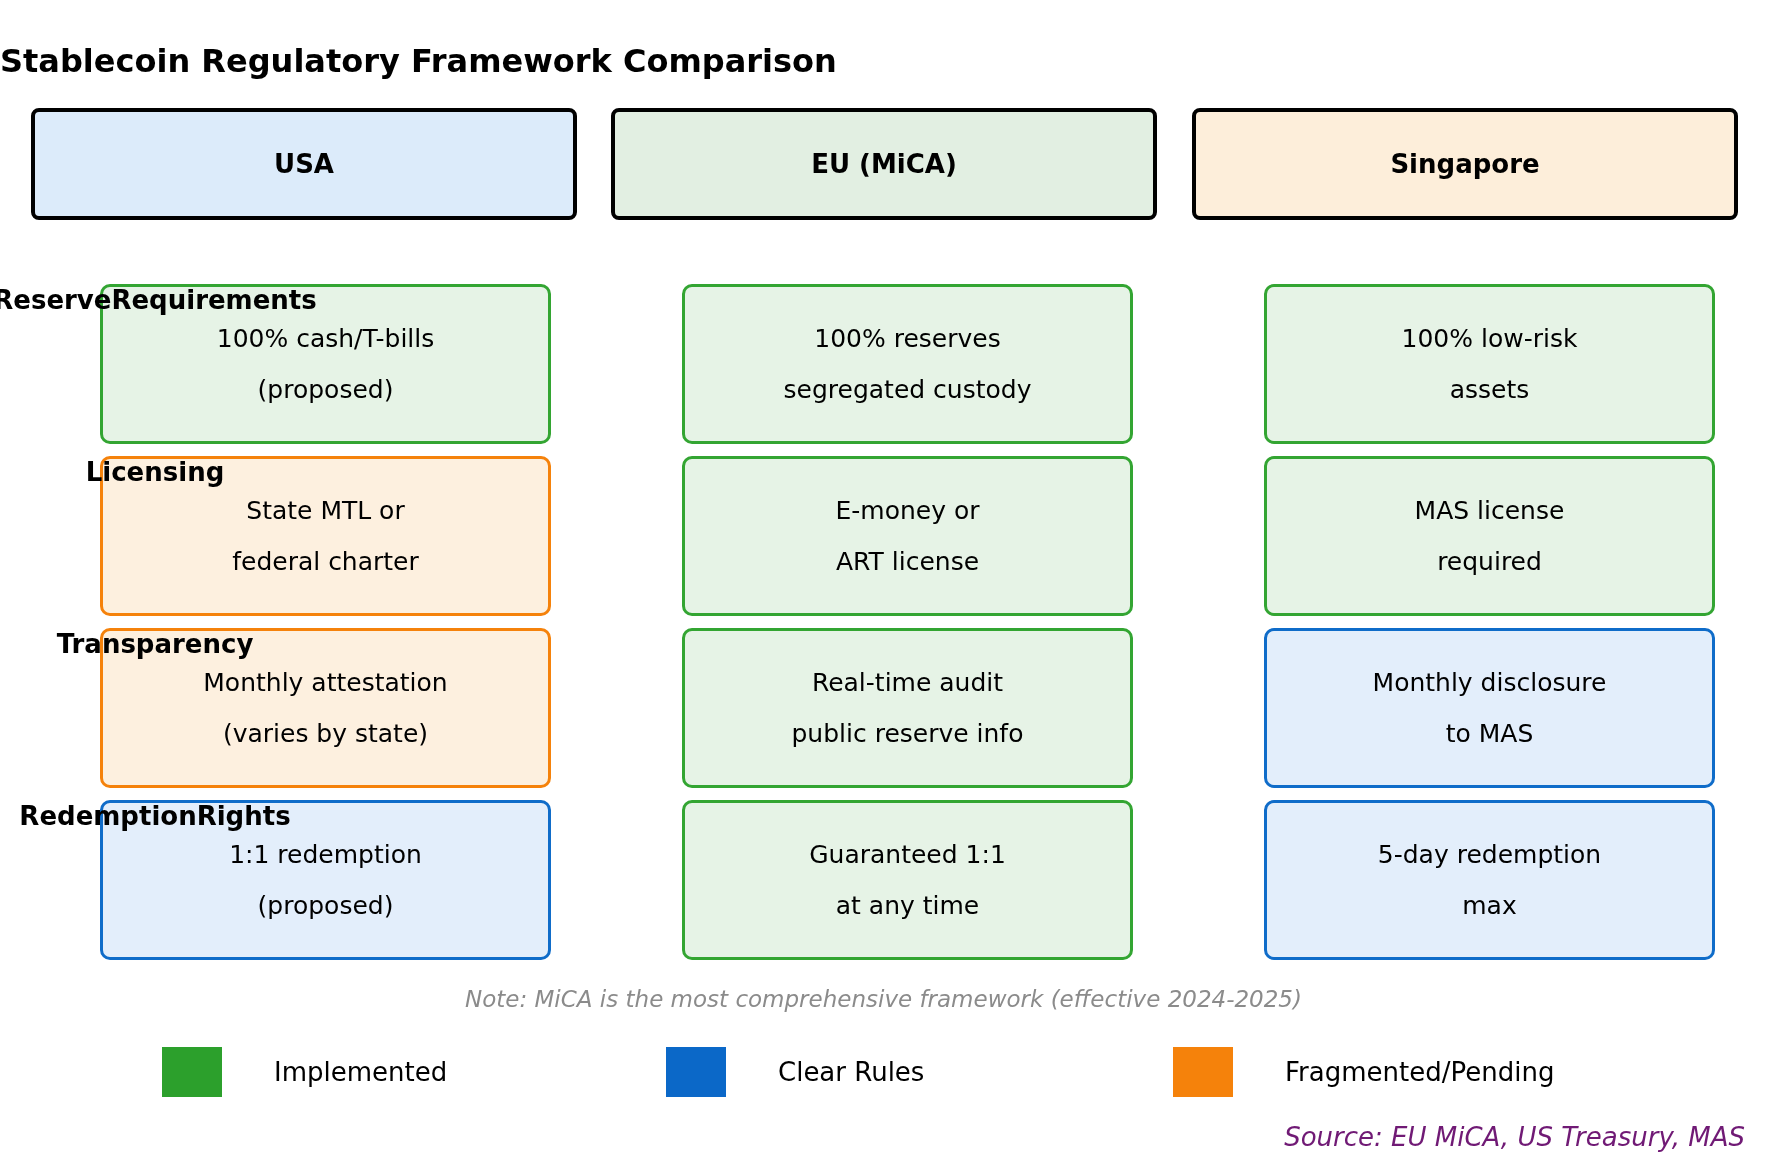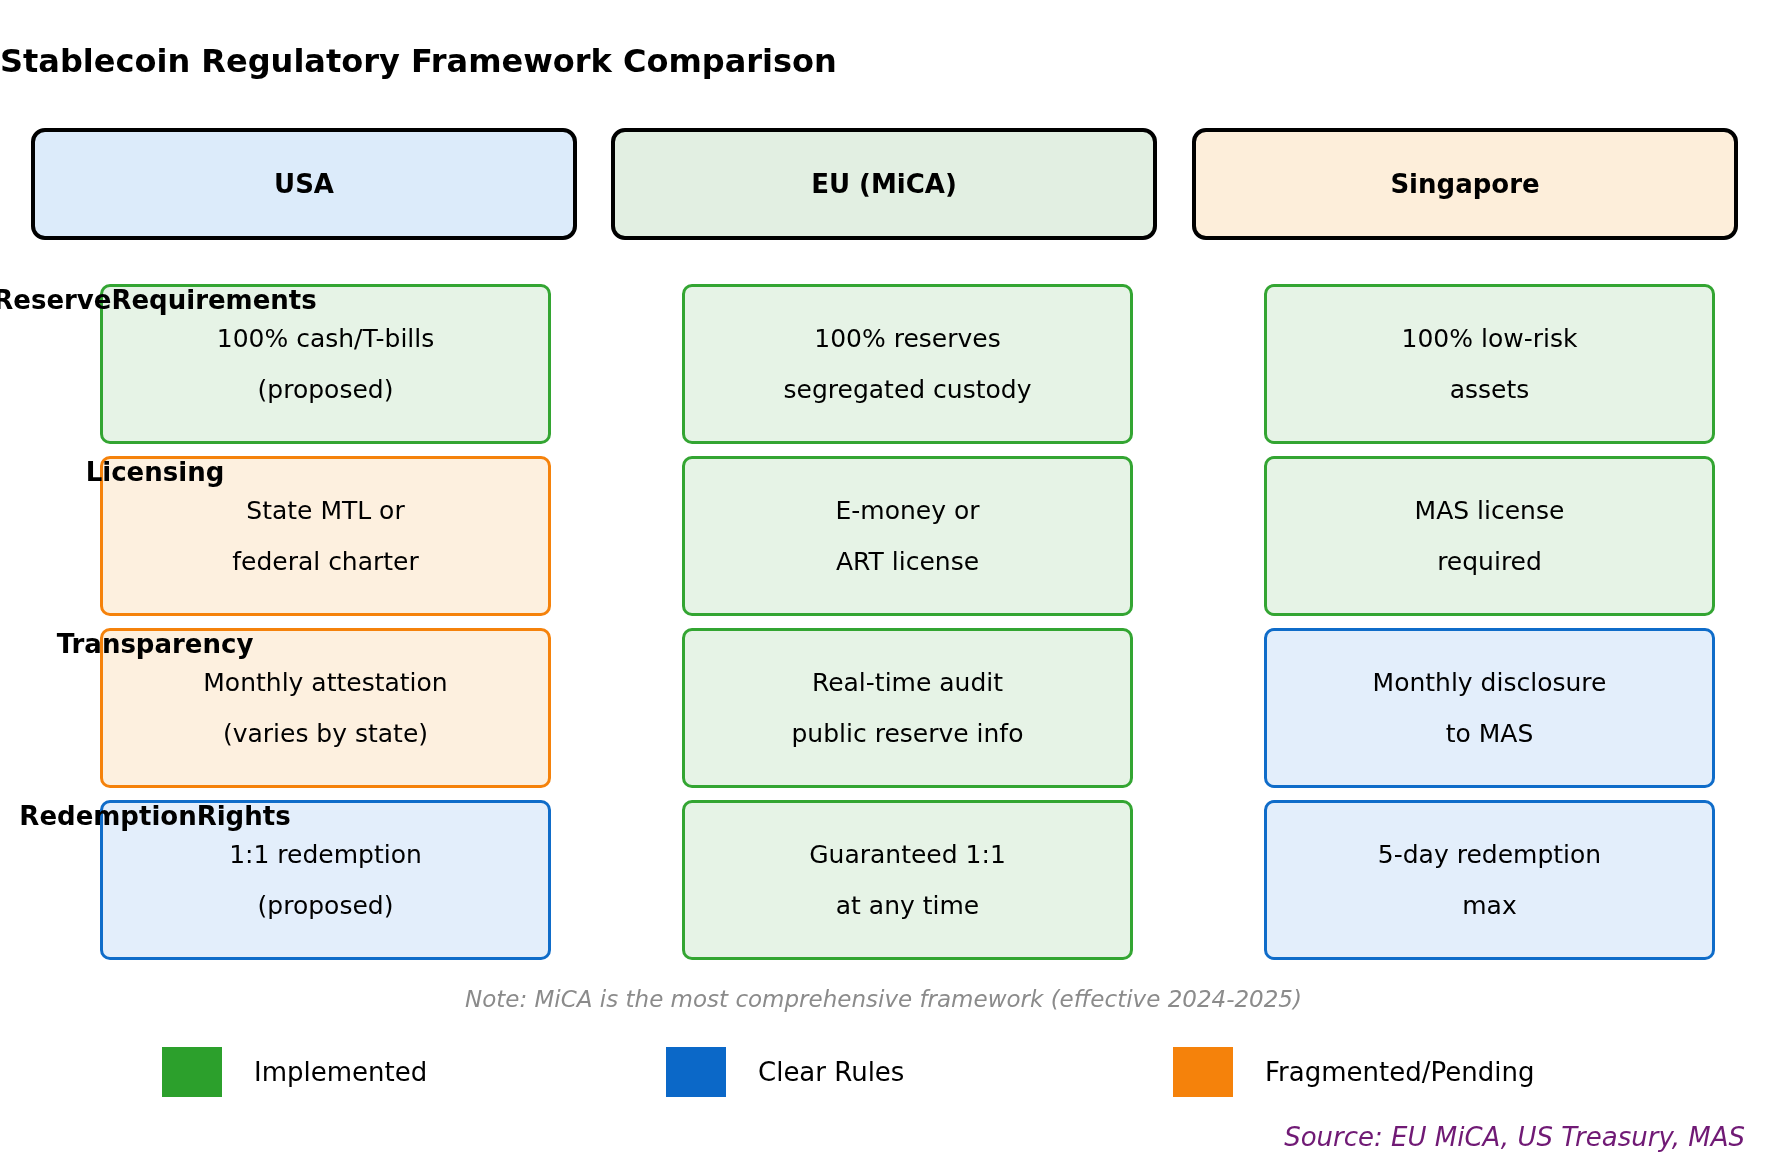--- a/index.html
+++ b/index.html
@@ -15,25 +15,25 @@
   .title {
     position: absolute;
     top: 42px; left: 0;
     width: 100%;
     text-align: left;
     font-size: 32px;
     font-weight: bold;
   }
   .header-box {
     position: absolute;
-    top: 128px;
+    top: 108px;
     height: 112px;
     width: 546px;
     border: 4px solid #000000;
-    border-radius: 14px;
+    border-radius: 8px;
     box-sizing: border-box;
     display: flex;
     align-items: center;
     justify-content: center;
     font-size: 26px;
     font-weight: bold;
   }
   .col0 { left: 31px; }
   .col1 { left: 611px; }
   .col2 { left: 1192px; }
@@ -85,21 +85,21 @@
     font-style: italic;
     font-size: 23px;
     color: #8b8b8b;
   }
   .legend-item {
     position: absolute;
     top: 1046px;
     height: 52px;
     display: flex;
     align-items: center;
-    gap: 32px;
+    gap: 52px;
     font-size: 26px;
   }
   .legend-swatch {
     width: 60px;
     height: 50px;
     display: inline-block;
   }
   .li0 { left: 162px; }
   .li1 { left: 666px; }
   .li2 { left: 1173px; }

